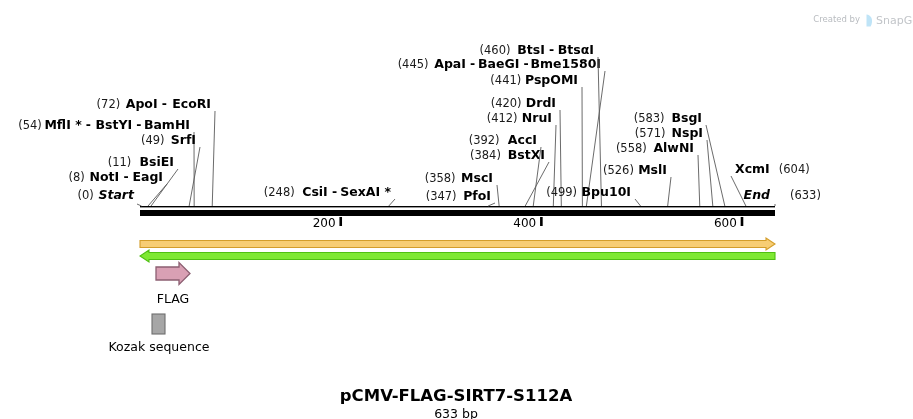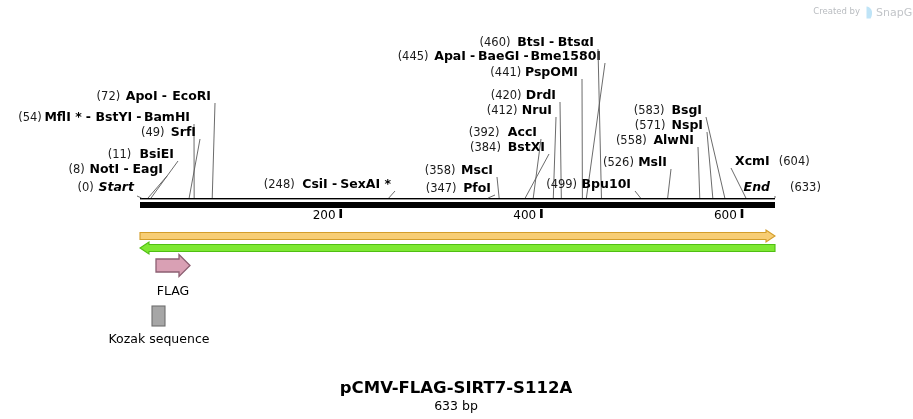--- a/index.html
+++ b/index.html
@@ -9,21 +9,21 @@
   }
   body {
     width: 913px;
     height: 419px;
     position: relative;
     overflow: hidden;
     font-family: "DejaVu Sans", sans-serif;
   }
   #map-root {
     position: absolute;
-    left: 0; top: 0;
+    left: 0; top: 8px;
     width: 913px;
     height: 352px;
   }
   svg { display: block; }
 
   
   .pos-num {
     font-family: "DejaVu Sans", sans-serif;
     font-size: 11.5px;
     fill: #1a1a1a;

